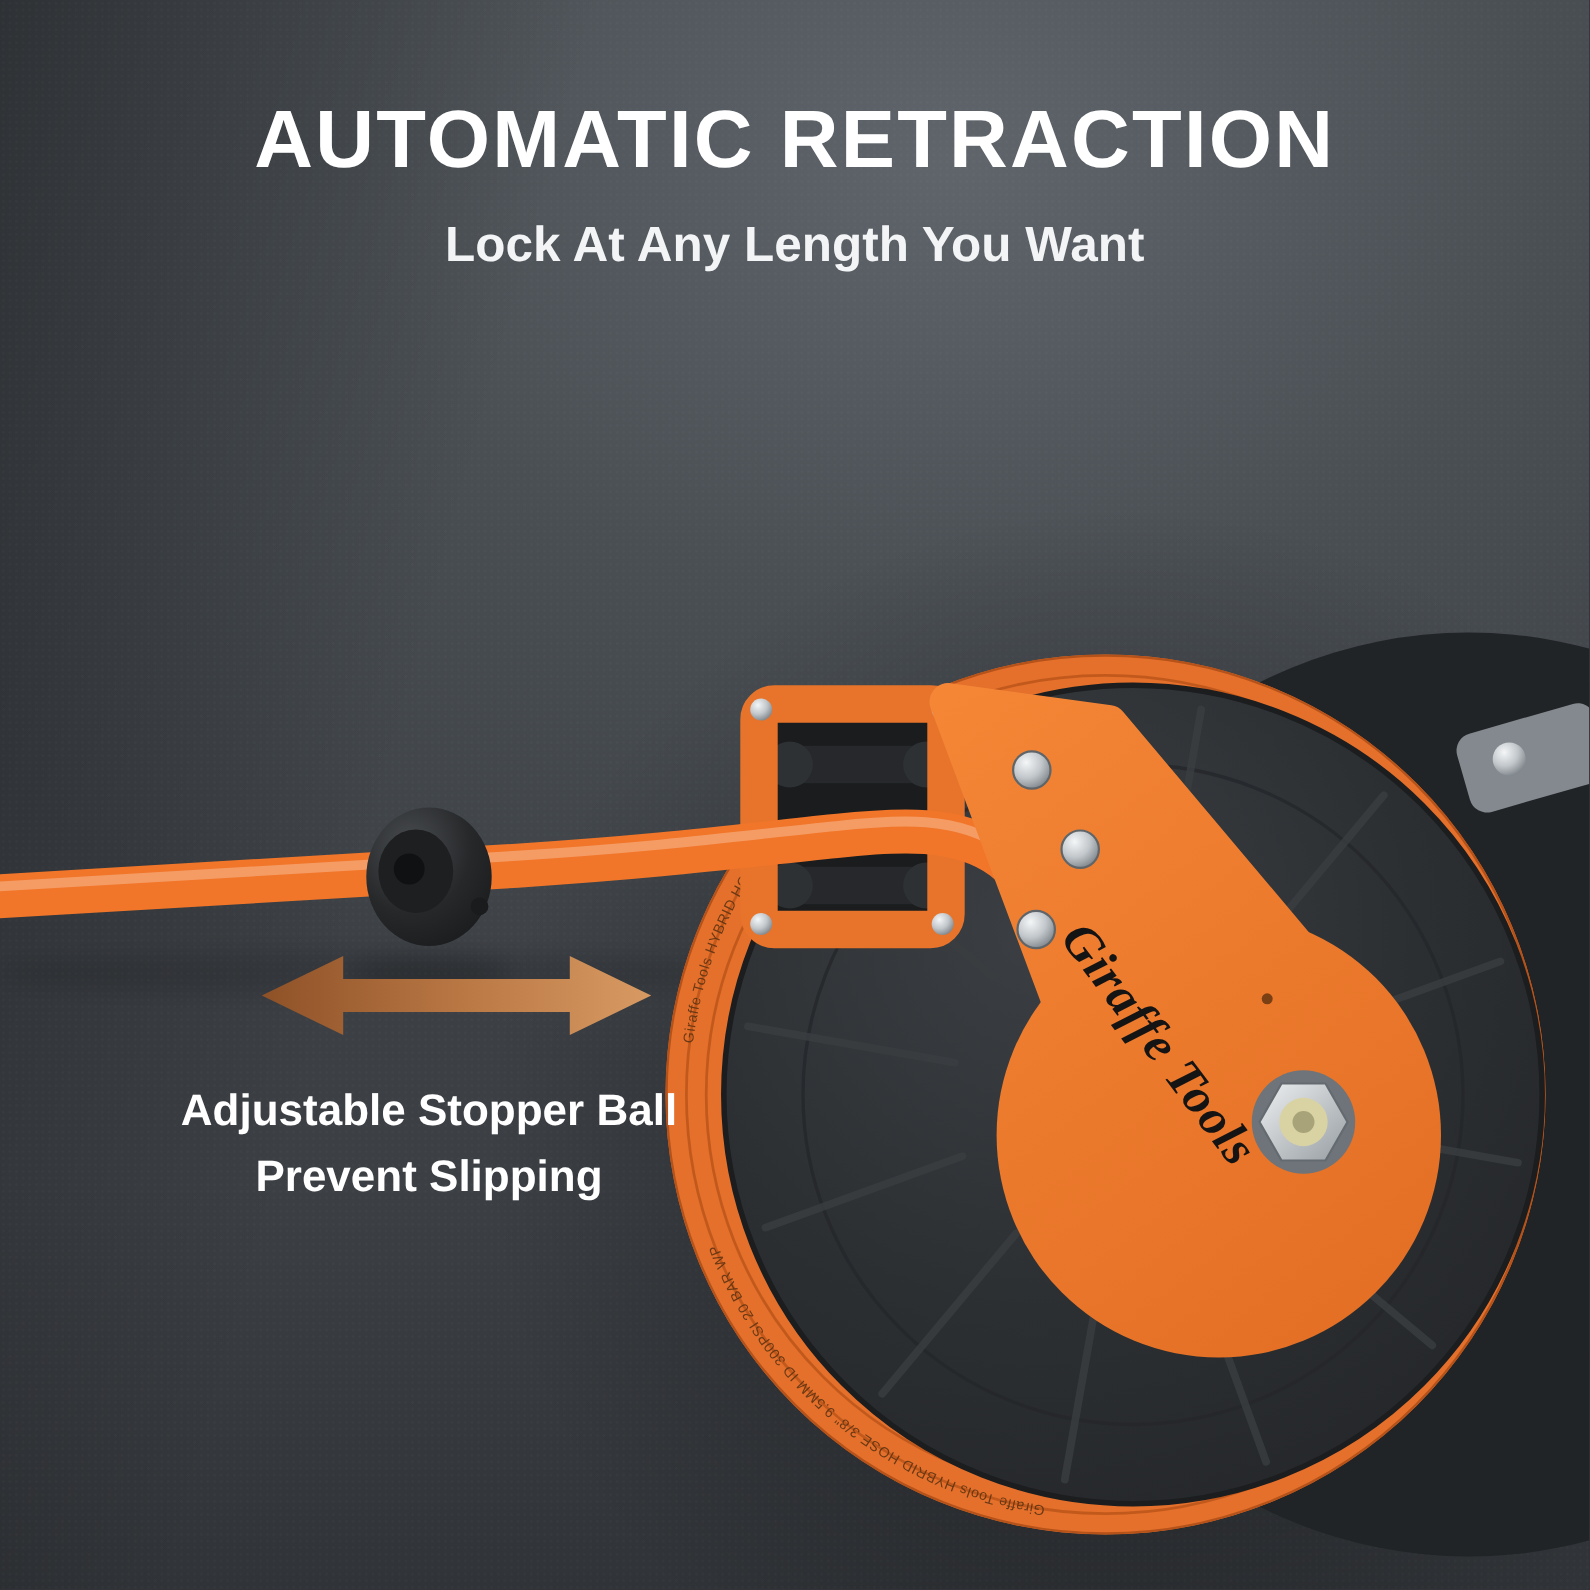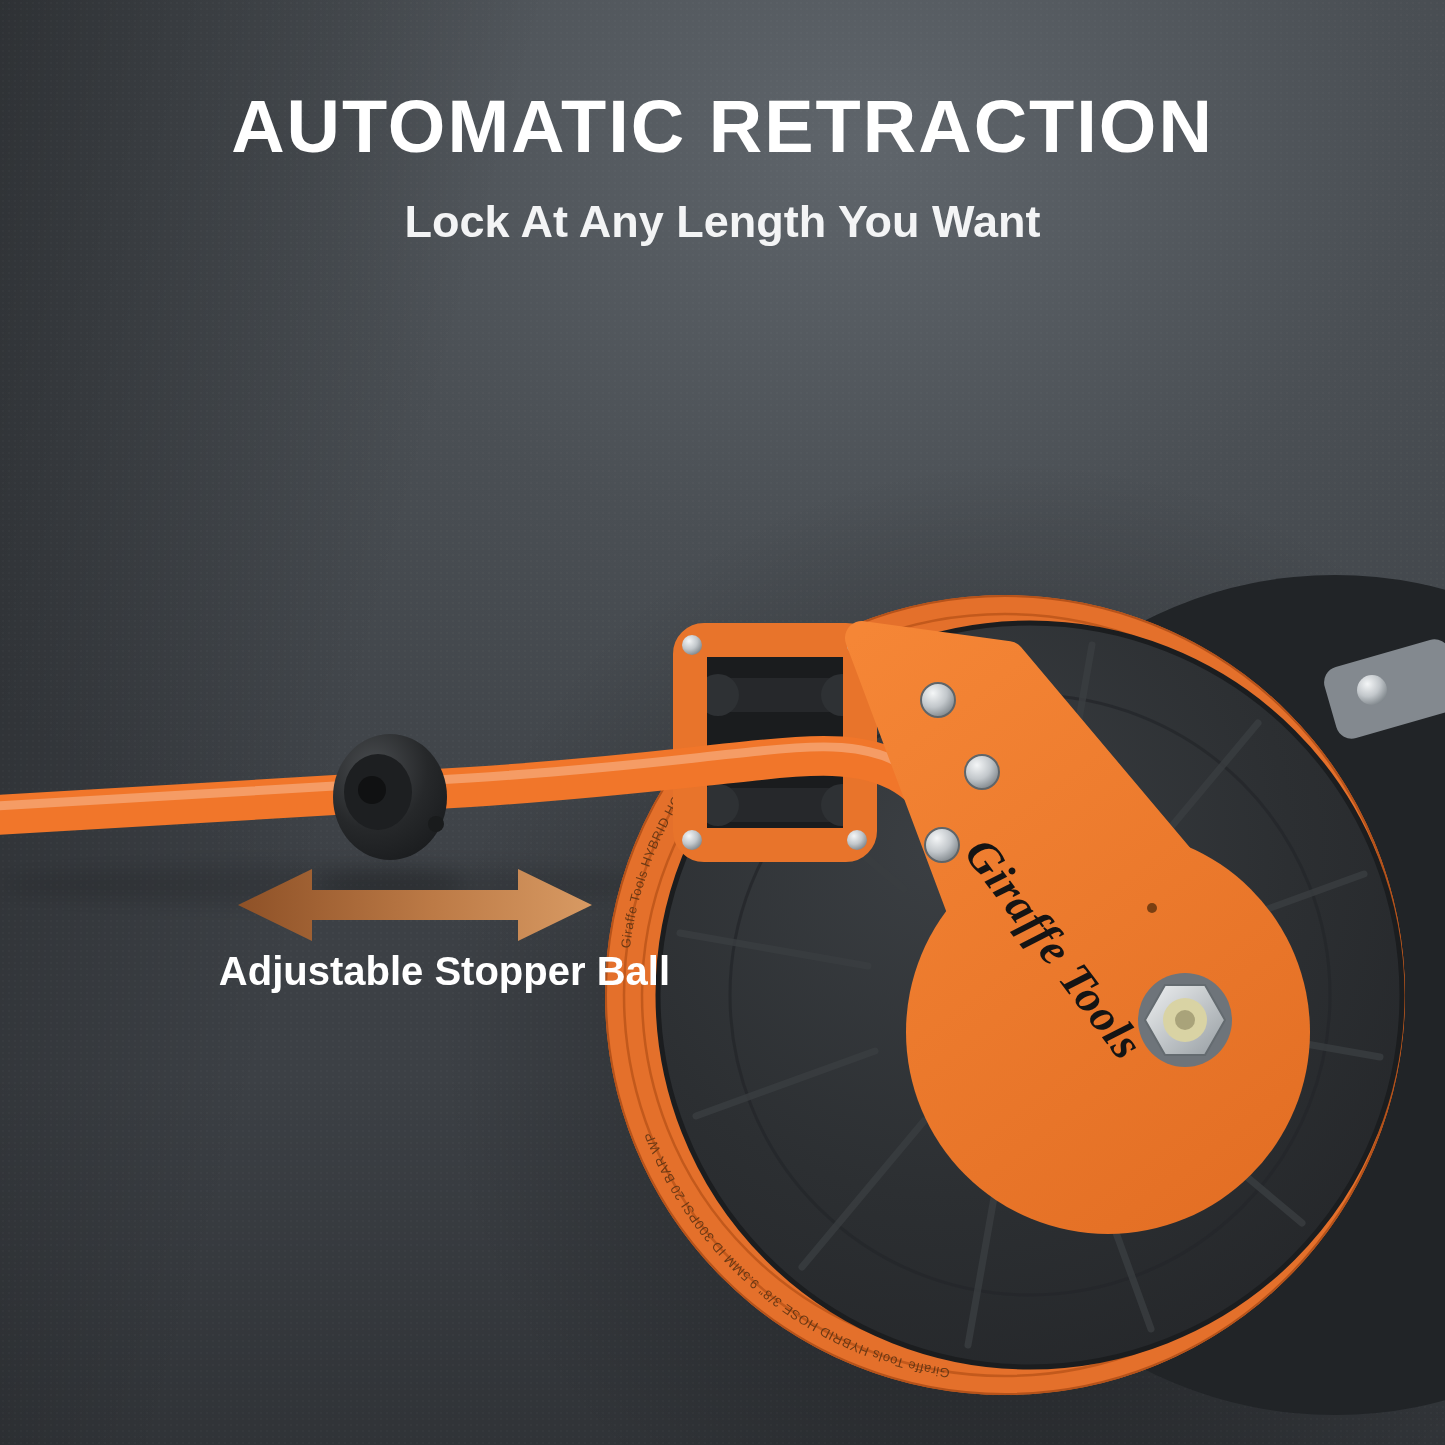--- a/index.html
+++ b/index.html
@@ -19,21 +19,21 @@
     background-size:6px 6px;
   }
   .header{position:absolute;top:84px;left:0;width:100%;text-align:center;z-index:3;}
   .header h1{
     margin:0;font-size:74px;font-weight:800;letter-spacing:2px;
     color:var(--text-white,#ffffff);
   }
   .header p{margin:27px 0 0;font-size:45px;font-weight:700;color:#f3f4f5;}
   svg.product{position:absolute;left:0;top:0;z-index:1;}
   .annotation{
-    position:absolute;left:110px;top:941px;width:560px;text-align:right;z-index:3;
+    position:absolute;left:110px;top:980px;width:560px;text-align:center;z-index:3;
     color:var(--text-white,#ffffff);font-size:40px;font-weight:700;line-height:1.5;
   }
 </style>
 </head>
 <body>
 
 <div class="stage">
 
   <div class="header">
     <h1>AUTOMATIC RETRACTION</h1>
@@ -170,15 +170,16 @@
       <ellipse cx="378" cy="792" rx="34" ry="38" fill="#1d1f21"></ellipse>
       <circle cx="372" cy="790" r="14" fill="#101112"></circle>
       <circle cx="436" cy="824" r="8" fill="#191b1c"></circle>
     </g>
 
     <polygon points="238,905 312,869 312,890 518,890 518,869 592,905 518,941 518,920 312,920 312,941" fill="url(#copperGrad)"></polygon>
   </svg>
 
   <div class="annotation">
     <div>Adjustable Stopper Ball</div>
+    <div>Prevent Slipping</div>
   </div>
 
 </div>
 
 </body></html>

